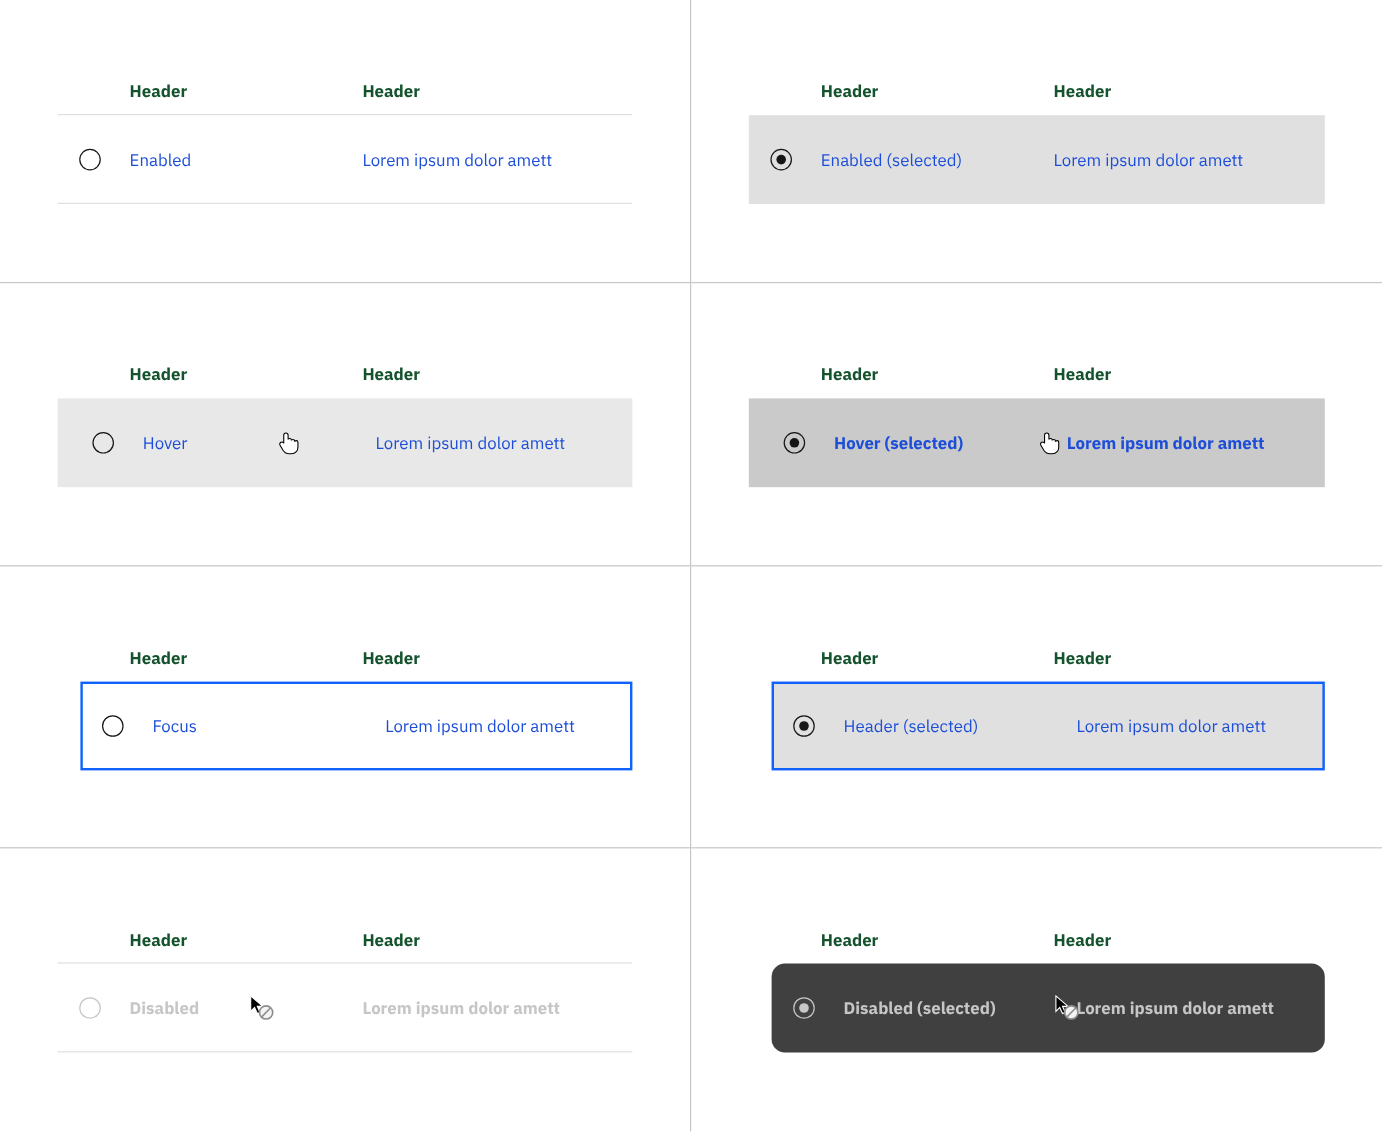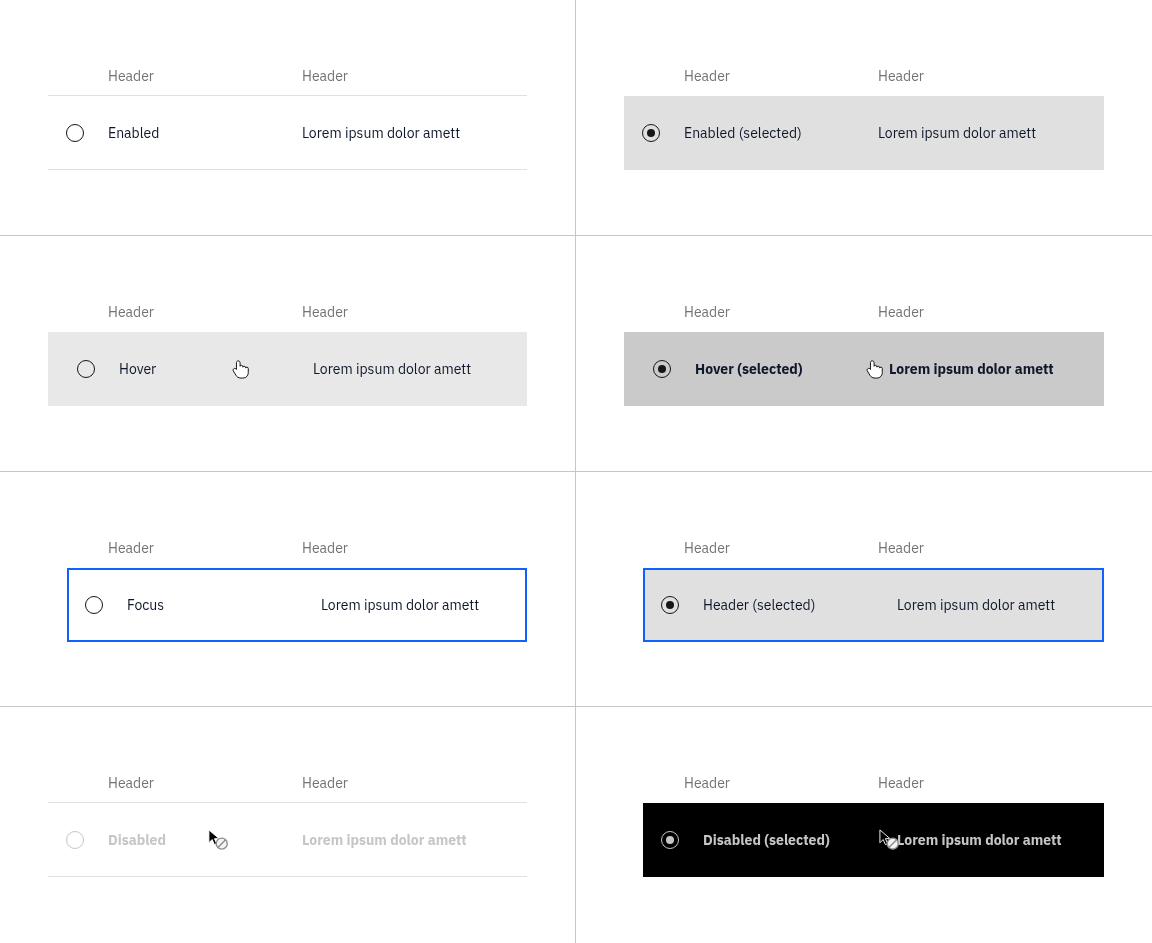--- a/index.html
+++ b/index.html
@@ -33,41 +33,41 @@
   .headrow {
     display: flex;
     align-items: center;
     border-bottom: 1px solid #e0e0e0;
     height: 40px;
   }
   .headrow.no-border { border-bottom: none; }
   .col1 { width: 60px; flex: 0 0 60px; display:flex; align-items:center; justify-content:flex-start; padding-left:18px;}
   .col2 { flex: 0 0 194px; display:flex; align-items:center; position:relative;}
   .col3 { flex: 1; display:flex; align-items:center; }
-  .th { font-weight:400; font-size:14px; color:#737373; }
-  .td { font-size:14px; color:#0f172a; }
+  .th { font-weight:700; font-size:14px; color:#14532d; }
+  .td { font-size:14px; color:#1d4ed8; }
 
   .datarow {
     display:flex;
     align-items:center;
     height:74px;
     border-bottom: 1px solid #e0e0e0;
     position:relative;
   }
   .datarow.no-bottom-border { border-bottom: none; margin-left: 19px; }
 
   .datarow.selected { background:#e0e0e0; }
   .datarow.hover { background:#e8e8e8;padding-left:11px; }
   .datarow.hover.selected { background:#cacaca;font-weight:bold; }
   .datarow.focus { outline: 2px solid #0f62fe; outline-offset:-2px; }
   .datarow.disabled .td { color:#c6c6c6;font-weight:bold; }
   .datarow.disabled .radio-outer { border-color:#c6c6c6; }
   .datarow.disabled .radio-inner { background:#c6c6c6; }
   .datarow.hover, .datarow.selected, .datarow.focus, .datarow.disabled.selected { border-bottom: none; }
-  .datarow.disabled.selected { background:#000000; }
+  .datarow.disabled.selected { background:#404040;border-radius:11px; }
 
   
   .radio {
     width:18px; height:18px; position:relative;
   }
   .radio-outer {
     width:18px; height:18px; border:1px solid #161616; border-radius:50%;
     display:block;
   }
   .radio-inner {

